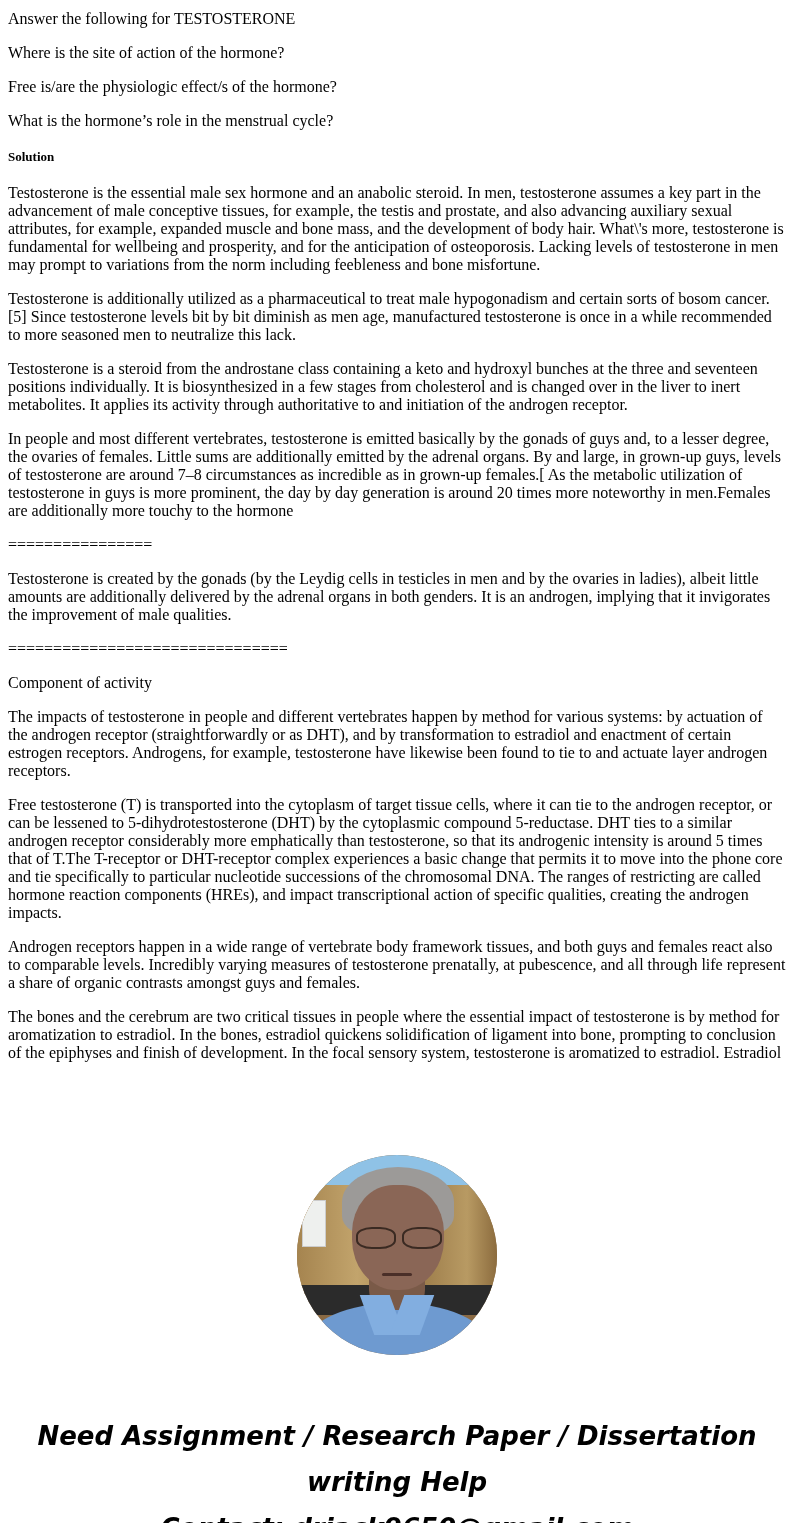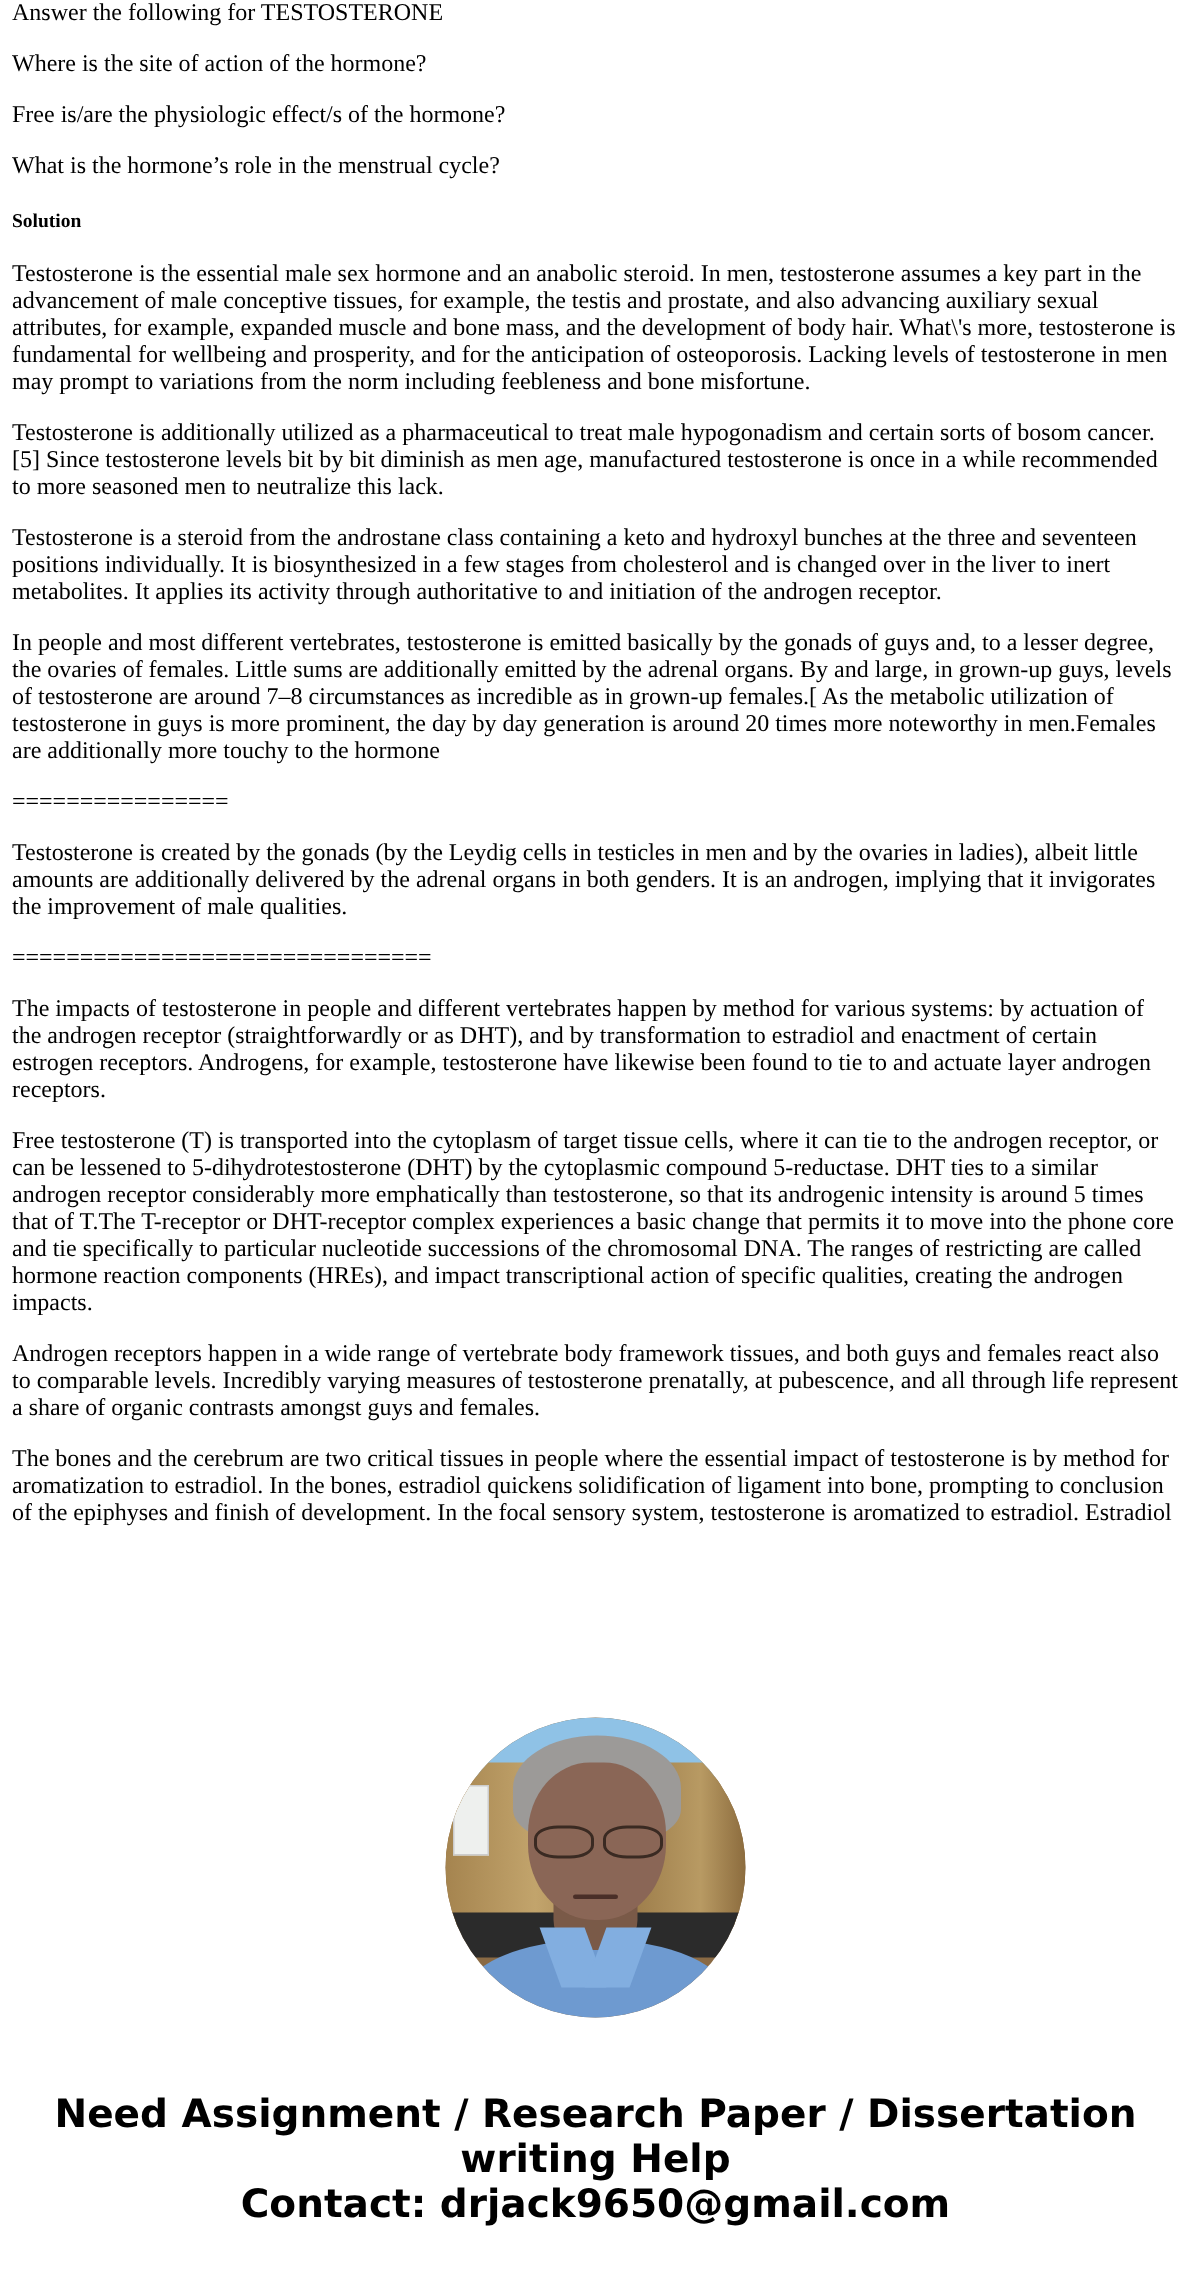--- a/index.html
+++ b/index.html
@@ -4,21 +4,21 @@
 <style>
   html, body { margin: 0; padding: 0; background: #ffffff; }
   body {
     width: 794px;
     font-family: "Liberation Serif", serif;
     font-size: 16px;
     color: #000;
   }
   .content {
     margin: 0 8px;
-    padding-top: 0;
+    padding-top: 10px;
     height: 1115px;
     overflow: hidden;
     line-height: 18px;
   }
   .content p { margin: 0 0 16px 0; }
   .content h3 {
     font-size: 13px;
     font-weight: bold;
     margin: 0 0 16px 0;
     line-height: 22px;
@@ -55,38 +55,39 @@
   .avatar .mouth { position: absolute; left: 85px; top: 118px; width: 30px; height: 3px; background: #4a2f28; border-radius: 2px; }
   .footer {
     font-family: "DejaVu Sans", sans-serif;
     font-weight: bold;
     font-size: 26px;
     line-height: 30px;
     text-align: center;
     padding-top: 40px;
     color: #000;
   }
-  .footer div { margin: 0; }
+  .footer div { margin: 16px; font-style: italic; }
 </style>
 </head>
 <body>
 
 <div class="content">
   <p>Answer the following for TESTOSTERONE</p>
   <p>Where is the site of action of the hormone?</p>
   <p>Free is/are the physiologic effect/s of the hormone?</p>
   <p>What is the hormone’s role in the menstrual cycle?</p>
   <h3>Solution</h3>
   <p>Testosterone is the essential male sex hormone and an anabolic steroid. In men, testosterone assumes a key part in the advancement of male conceptive tissues, for example, the testis and prostate, and also advancing auxiliary sexual attributes, for example, expanded muscle and bone mass, and the development of body hair. What\'s more, testosterone is fundamental for wellbeing and prosperity, and for the anticipation of osteoporosis. Lacking levels of testosterone in men may prompt to variations from the norm including feebleness and bone misfortune.</p>
   <p>Testosterone is additionally utilized as a pharmaceutical to treat male hypogonadism and certain sorts of bosom cancer.[5] Since testosterone levels bit by bit diminish as men age, manufactured testosterone is once in a while recommended to more seasoned men to neutralize this lack.</p>
   <p>Testosterone is a steroid from the androstane class containing a keto and hydroxyl bunches at the three and seventeen positions individually. It is biosynthesized in a few stages from cholesterol and is changed over in the liver to inert metabolites. It applies its activity through authoritative to and initiation of the androgen receptor.</p>
   <p>In people and most different vertebrates, testosterone is emitted basically by the gonads of guys and, to a lesser degree, the ovaries of females. Little sums are additionally emitted by the adrenal organs. By and large, in grown-up guys, levels of testosterone are around 7–8 circumstances as incredible as in grown-up females.[ As the metabolic utilization of testosterone in guys is more prominent, the day by day generation is around 20 times more noteworthy in men.Females are additionally more touchy to the hormone</p>
   <p>================</p>
   <p>Testosterone is created by the gonads (by the Leydig cells in testicles in men and by the ovaries in ladies), albeit little amounts are additionally delivered by the adrenal organs in both genders. It is an androgen, implying that it invigorates the improvement of male qualities.</p>
   <p>===============================</p>
+  <p>Component of activity</p>
   <p>The impacts of testosterone in people and different vertebrates happen by method for various systems: by actuation of the androgen receptor (straightforwardly or as DHT), and by transformation to estradiol and enactment of certain estrogen receptors. Androgens, for example, testosterone have likewise been found to tie to and actuate layer androgen receptors.</p>
   <p>Free testosterone (T) is transported into the cytoplasm of target tissue cells, where it can tie to the androgen receptor, or can be lessened to 5-dihydrotestosterone (DHT) by the cytoplasmic compound 5-reductase. DHT ties to a similar androgen receptor considerably more emphatically than testosterone, so that its androgenic intensity is around 5 times that of T.The T-receptor or DHT-receptor complex experiences a basic change that permits it to move into the phone core and tie specifically to particular nucleotide successions of the chromosomal DNA. The ranges of restricting are called hormone reaction components (HREs), and impact transcriptional action of specific qualities, creating the androgen impacts.</p>
   <p>Androgen receptors happen in a wide range of vertebrate body framework tissues, and both guys and females react also to comparable levels. Incredibly varying measures of testosterone prenatally, at pubescence, and all through life represent a share of organic contrasts amongst guys and females.</p>
   <p>The bones and the cerebrum are two critical tissues in people where the essential impact of testosterone is by method for aromatization to estradiol. In the bones, estradiol quickens solidification of ligament into bone, prompting to conclusion of the epiphyses and finish of development. In the focal sensory system, testosterone is aromatized to estradiol. Estradiol</p>
 </div>
 
 <div class="avatar-wrap">
   <div class="avatar">
     <div class="sky"></div>
     <div class="wall"></div>

